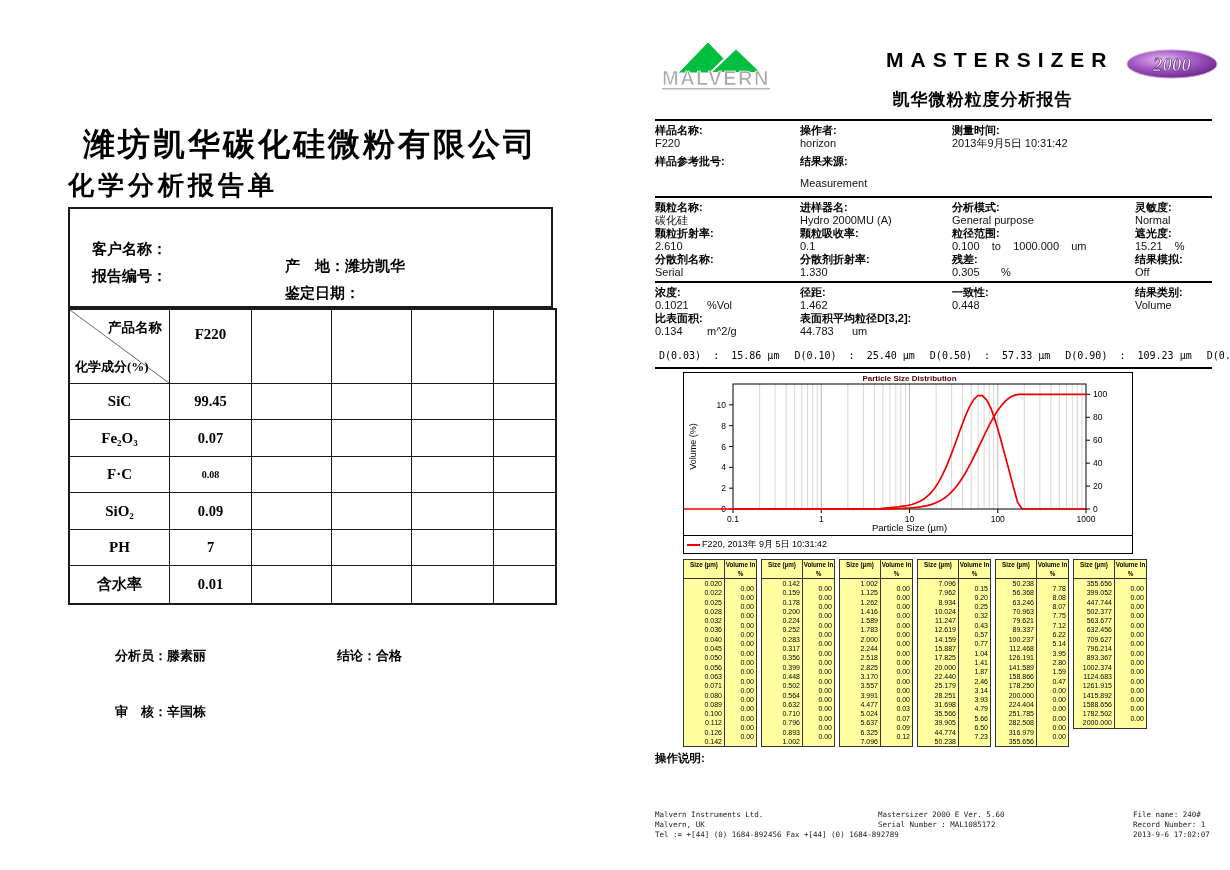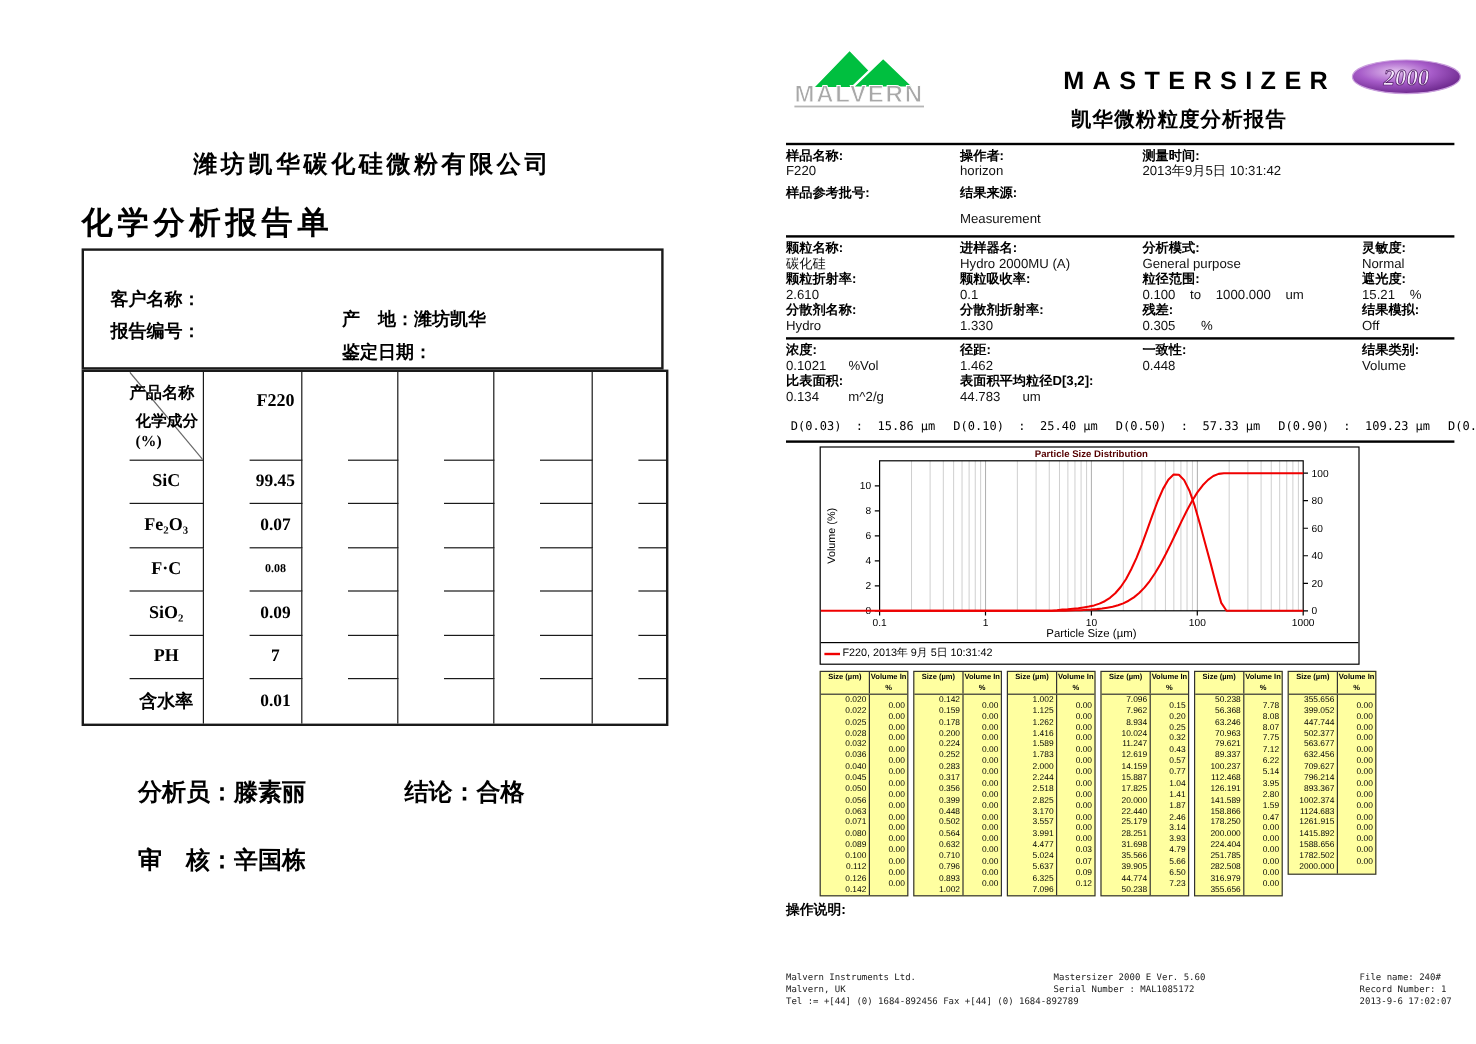--- a/index.html
+++ b/index.html
@@ -2,47 +2,47 @@
 <html><head>
 <meta charset="utf-8">
 <style>
   html,body{margin:0;padding:0;background:#fff;}
   #app{position:relative;width:1230px;height:870px;background:#ffffff;overflow:hidden;
        font-family:"Liberation Sans",sans-serif;color:#000;}
 
   
   .lr{font-family:"Liberation Serif","DejaVu Serif",serif;}
   .l-company{position:absolute;top:123px;left:68px;width:485px;text-align:center;
-             font-size:20px;font-weight:bold;letter-spacing:3px;}
+             font-size:32px;font-weight:bold;letter-spacing:3px;}
   .l-title{position:absolute;top:168px;left:68px;width:485px;text-align:left;
            font-size:26px;font-weight:bold;letter-spacing:4px;}
   .l-infobox{position:absolute;top:207px;left:68px;width:485px;height:101px;
              border:2px solid #1a1a1a;box-sizing:border-box;}
   .l-inforow{position:absolute;left:0;width:100%;font-size:15px;font-weight:bold;white-space:pre;}
   .l-inforow .c1{position:absolute;left:22px;}
   .l-inforow .c2{position:absolute;left:215px;}
   .l-table{position:absolute;top:308px;left:68px;display:grid;
            grid-template-columns:100px 82px 80px 80px 82px 61px;
            grid-template-rows:74px 36px 37px 36px 37px 36px 37px;
            border:2px solid #1a1a1a;box-sizing:content-box;}
   .ccell{border-right:1.5px solid #1a1a1a;border-bottom:1.5px solid #1a1a1a;
          display:flex;align-items:center;justify-content:center;
-         font-size:15px;font-weight:bold;box-sizing:border-box;margin-left:38px;}
+         font-size:15px;font-weight:bold;box-sizing:border-box;}
   .ccell.noR{border-right:none}
   .ccell.noB{border-bottom:none}
   .corner{position:relative;}
   .corner svg{position:absolute;inset:0;width:100%;height:100%;}
   .corner-top{position:absolute;top:9px;right:7px;font-size:13.5px;font-weight:bold;}
   .corner-bot{position:absolute;bottom:7px;left:5px;font-size:13px;font-weight:bold;}
   .pcell{align-items:flex-start !important;padding-top:16px;}
-  .l-sig{position:absolute;font-size:20px;font-weight:bold;white-space:pre;
+  .l-sig{position:absolute;font-size:13px;font-weight:bold;white-space:pre;
          font-family:"Liberation Serif","DejaVu Serif",serif;}
 
   
-  .ms-brand{position:absolute;left:886px;top:48px;display:flex;align-items:flex-end;gap:12px;}
+  .ms-brand{position:absolute;left:886px;top:48px;display:flex;align-items:flex-start;gap:12px;}
   .ms-word{font-size:21px;font-weight:600;letter-spacing:7px;font-family:"Liberation Sans",sans-serif;}
   .r-title{position:absolute;top:88px;left:870px;width:225px;text-align:center;
            font-size:17px;font-weight:bold;letter-spacing:1px;}
   .hr{position:absolute;left:655px;width:557px;height:0;border-top:2px solid #000;}
   .hr1{top:119px;border-top-width:2.5px;}
   .hr2{top:196px;}
   .hr3{top:281px;}
   .hr4{top:367px;}
   .fieldgrid{position:absolute;left:655px;width:557px;}
   .frow{display:flex;}
@@ -258,21 +258,21 @@
             <div class="fval">0.100    to    1000.000    um</div>
           </div>
           <div class="fcell">
             <div class="flab">遮光度:</div>
             <div class="fval">15.21    %</div>
           </div>
         </div>
         <div class="frow">
           <div class="fcell">
             <div class="flab">分散剂名称:</div>
-            <div class="fval">Hydro</div>
+            <div class="fval">Serial</div>
           </div>
           <div class="fcell">
             <div class="flab">分散剂折射率:</div>
             <div class="fval">1.330</div>
           </div>
           <div class="fcell">
             <div class="flab">残差:</div>
             <div class="fval">0.305       %</div>
           </div>
           <div class="fcell">

